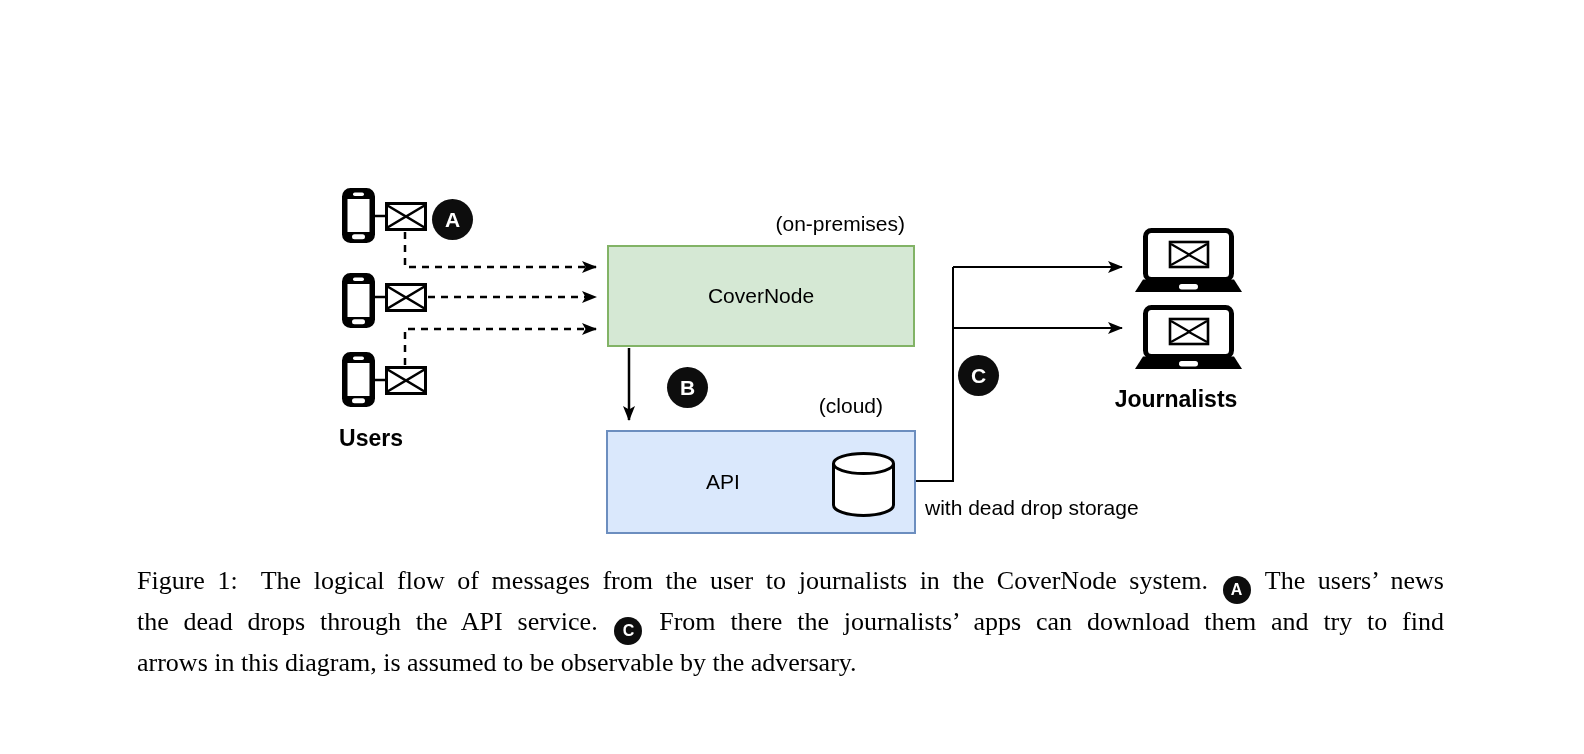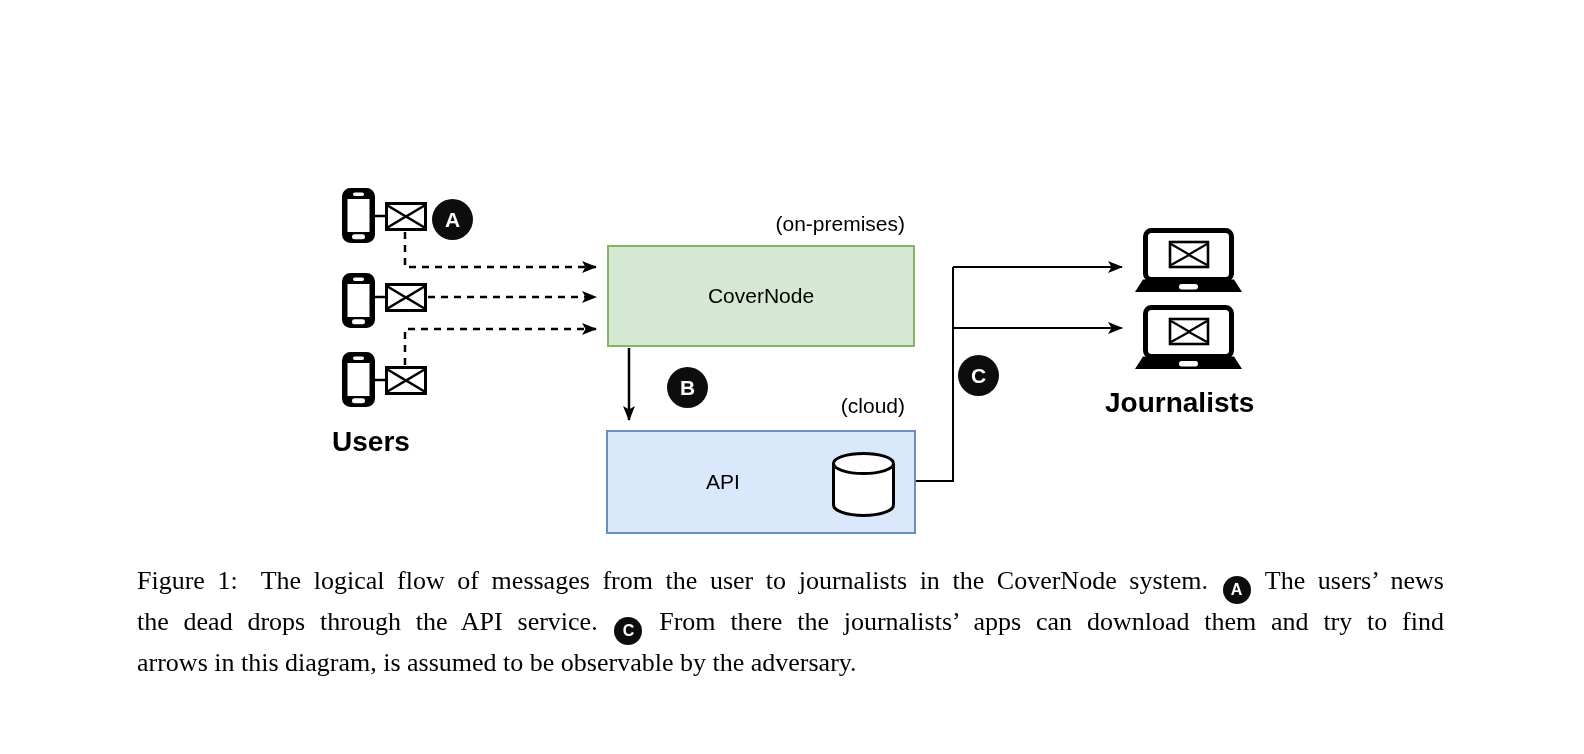--- a/index.html
+++ b/index.html
@@ -9,21 +9,21 @@
     font-family:"Liberation Sans", sans-serif;
     position:relative;
     overflow:hidden;
   }
   .figure{position:absolute;left:0;top:0;width:1584px;height:754px;}
   .diagram{position:absolute;left:0;top:0;width:1584px;height:560px;}
   .overlay{position:absolute;left:0;top:0;}
 
   .abs{position:absolute;}
   .dlabel{color:#000;font-size:21px;line-height:1.2;}
-  .bold{font-weight:bold;font-size:28px;}
+  .bold{font-weight:bold;font-size:23px;}
   .center{display:flex;align-items:center;justify-content:center;}
   .right{text-align:right;}
 
   .badge{
     position:absolute;width:41px;height:41px;border-radius:50%;
     background:#0d0d0d;color:#fff;font-weight:bold;font-size:21px;
     display:flex;align-items:center;justify-content:center;
     font-family:"Liberation Sans", sans-serif;
   }
 
@@ -109,24 +109,25 @@
       <use href="#sym-laptop" x="1135" y="228"></use>
       <use href="#sym-laptop" x="1135" y="305"></use>
 
       <use href="#sym-cylinder" x="832" y="452"></use>
     </svg>
 
     <div class="abs dlabel right" style="left:610px;top:211px;width:295px;">(on-premises)</div>
 
     <div class="abs dlabel center" style="left:608px;top:246px;width:306px;height:100px;">CoverNode</div>
 
-    <div class="abs dlabel right" style="left:610px;top:393px;width:295px;">(cloud)</div>
+    <div class="abs dlabel right" style="left:588px;top:393px;width:295px;">(cloud)</div>
 
     <div class="abs dlabel center" style="left:607px;top:431px;width:232px;height:102px;">API</div>
 
+    <div class="abs dlabel" style="left:925px;top:495px;">with dead drop storage</div>
 
     <div class="abs dlabel bold" style="left:326px;top:425px;width:90px;text-align:center;">Users</div>
 
     <div class="abs dlabel bold" style="left:1105px;top:386px;width:142px;text-align:center;">Journalists</div>
 
     <div class="badge" style="left:432px;top:199px;">A</div>
     <div class="badge" style="left:667px;top:367px;">B</div>
     <div class="badge" style="left:958px;top:355px;">C</div>
   </div>
 

